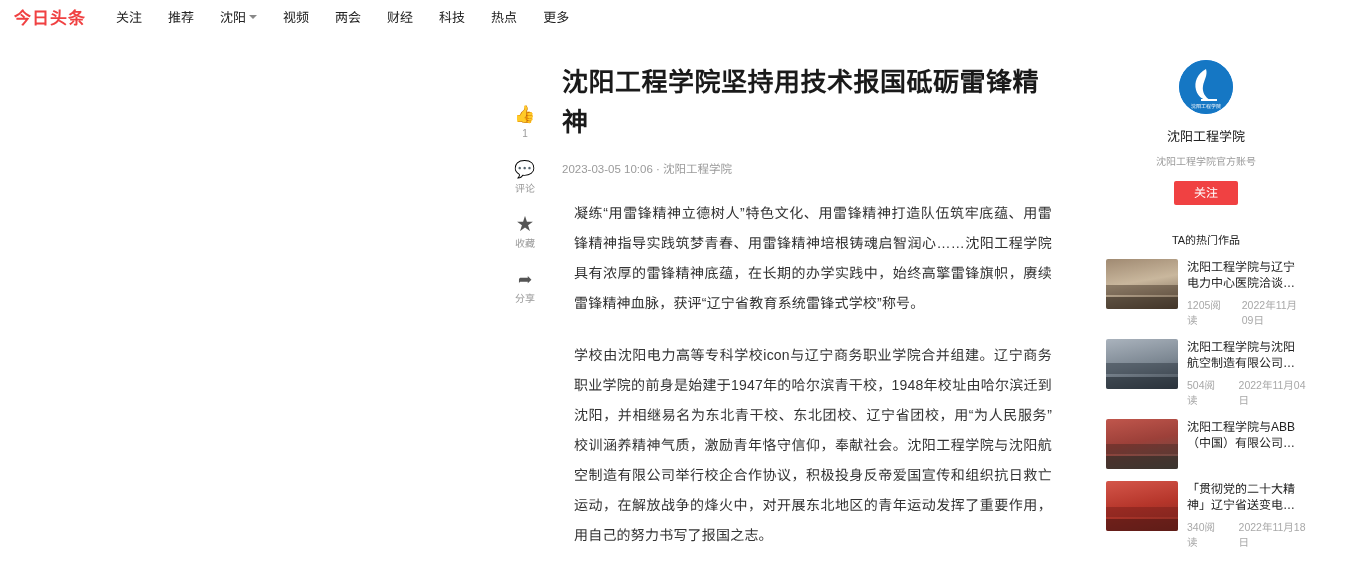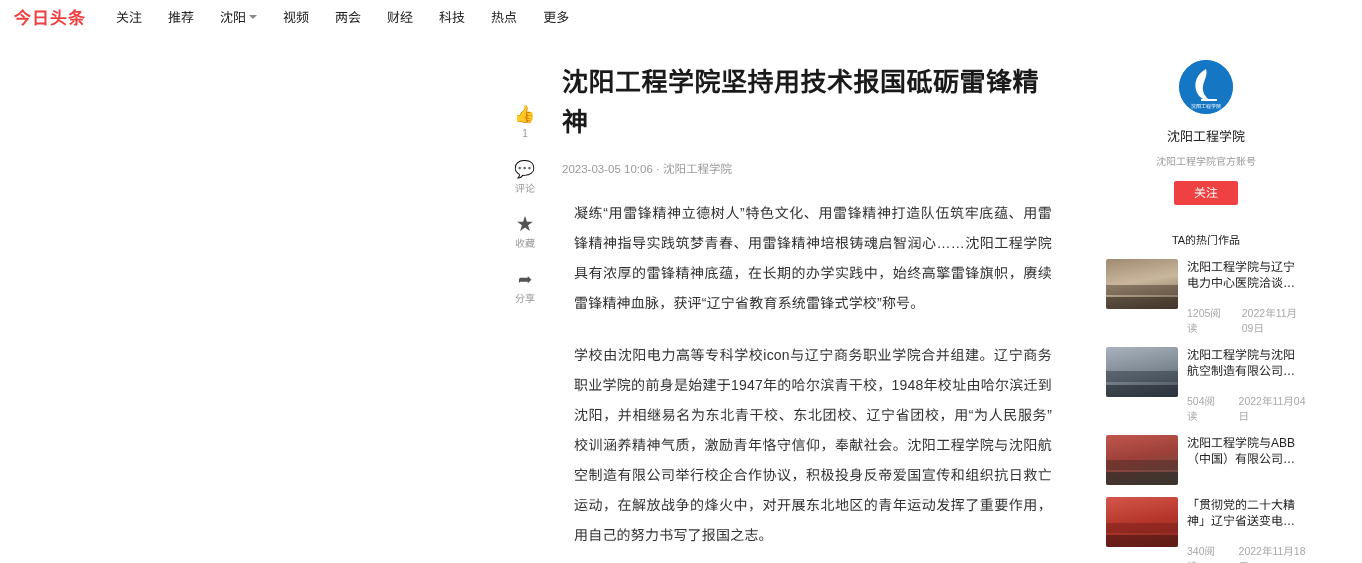--- a/index.html
+++ b/index.html
@@ -183,21 +183,21 @@
   .hot-h {
     font-size: 12px;
     line-height: 16px;
     color: #222;
     display: -webkit-box;
     -webkit-line-clamp: 2;
     -webkit-box-orient: vertical;
     overflow: hidden;
   }
   .hot-sub {
-    margin-top: 14px;
+    margin-top: 6px;
     font-size: 10.5px;
     color: #a8a8a8;
     display: flex;
     gap: 18px;
   }
 </style>
 </head>
 <body>
 
 <div class="page">

